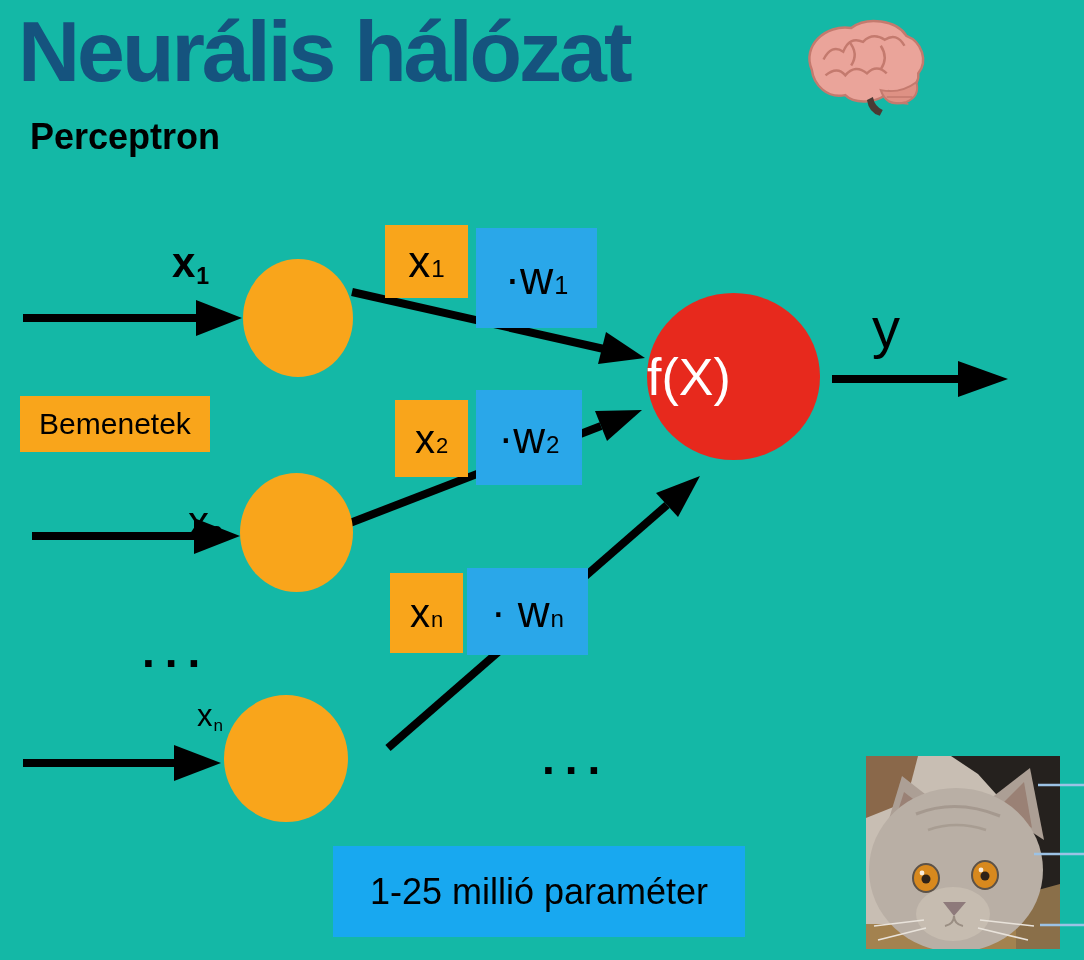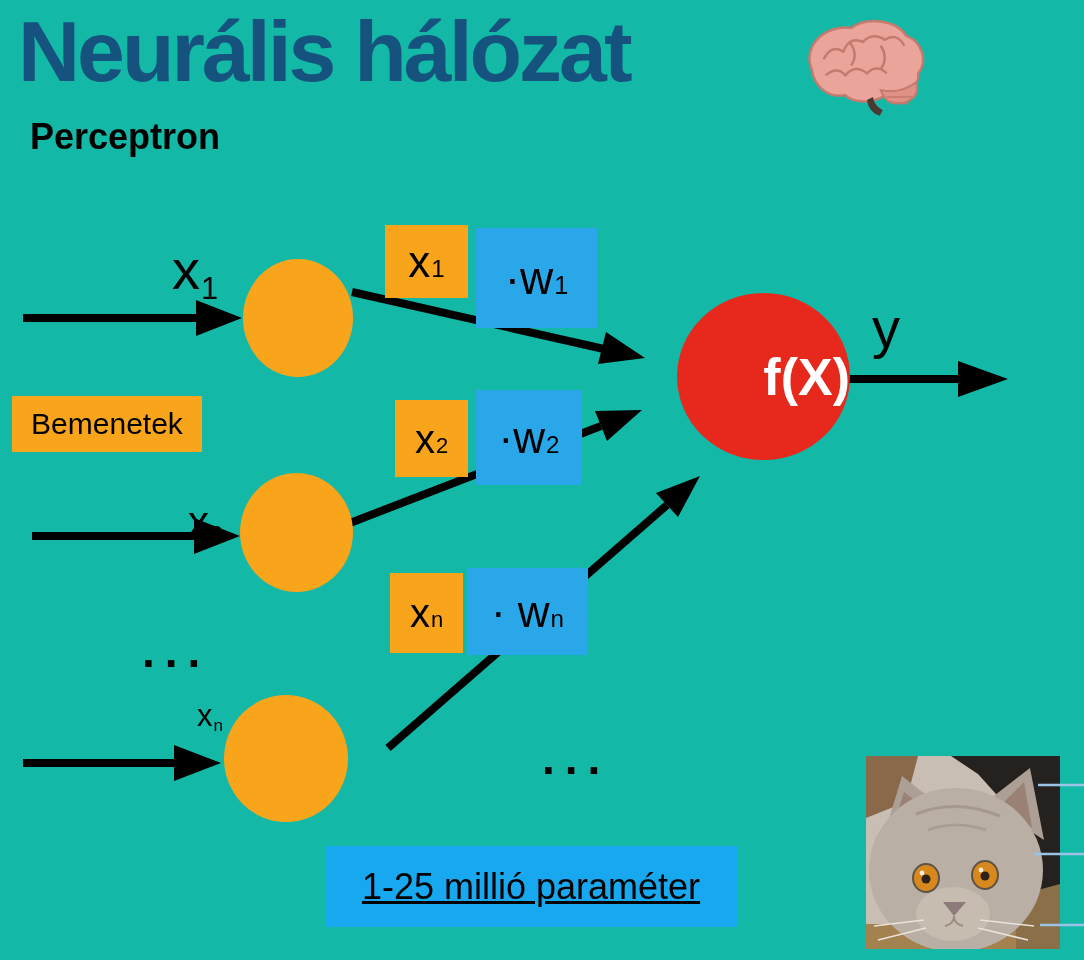--- a/index.html
+++ b/index.html
@@ -14,23 +14,23 @@
   .subtitle{
     position:absolute;left:30px;top:116px;margin:0;
     font-size:36px;font-weight:bold;color:#000;
   }
   svg.layer{position:absolute;left:0;top:0;width:1084px;height:960px;pointer-events:none;}
   .arrow-line{stroke:#000;stroke-width:8;fill:none;}
   .arrow-head{fill:#000;stroke:none;}
   .callout-line{stroke:#9CC2E5;stroke-width:2.5;fill:none;}
   .neuron{position:absolute;background:#F9A51B;border-radius:50%;}
   .activation{
-    position:absolute;left:677px;top:293px;width:173px;height:167px;border-radius:50%;
-    background:#E7291D;display:flex;align-items:center;justify-content:flex-end;
-    color:#fff;font-weight:bold;font-size:52px;
+    position:absolute;left:647px;top:293px;width:173px;height:167px;border-radius:50%;
+    background:#E7291D;display:flex;align-items:center;justify-content:flex-start;
+    color:#fff;font-weight:normal;font-size:52px;
   }
   .lbl{position:absolute;white-space:nowrap;line-height:1;}
   .sub{font-size:55%;position:relative;top:0.32em;margin-left:1px;}
   .tagbox{
     position:absolute;display:flex;align-items:center;justify-content:center;
     line-height:1;white-space:nowrap;
   }
   .orange{background:#F9A51B;}
   .blue{background:#2AA7E9;}
   .parambox{background:#18A8F0;font-size:36px;}
@@ -96,31 +96,31 @@
   </svg>
 
   <div class="neuron" style="left:243px;top:259px;width:110px;height:118px;"></div>
   <div class="neuron" style="left:240px;top:473px;width:113px;height:119px;"></div>
   <div class="neuron" style="left:224px;top:695px;width:124px;height:127px;"></div>
 
   <div class="activation">
     <span>f(X)</span>
   </div>
 
-  <div class="lbl" style="left:172px;top:242px;font-size:56px;">
+  <div class="lbl" style="left:172px;top:242px;font-size:42px;font-weight:bold;">
     <span>x</span><span class="sub">1</span>
   </div>
   <div class="lbl" style="left:188px;top:462px;font-size:42px;margin-top:39px;">
     <span>x</span><span class="sub">2</span>
   </div>
   <div class="lbl" style="left:158px;top:700px;font-size:31px;margin-left:39px;">
     <span>x</span><span class="sub">n</span>
   </div>
 
-  <div class="tagbox orange" style="left:12px;top:396px;width:190px;height:56px;font-size:30px;">
+  <div class="tagbox orange" style="left:20px;top:396px;width:190px;height:56px;font-size:30px;">
     <span>Bemenetek</span>
   </div>
 
   <div class="tagbox orange" style="left:385px;top:225px;width:83px;height:73px;font-size:44px;">
     <span>x</span>
       <span class="sub">1</span>
   </div>
   <div class="tagbox blue" style="left:476px;top:228px;width:121px;height:100px;font-size:46px;">
     <span>·w</span>
       <span class="sub">1</span>
@@ -142,21 +142,21 @@
   <div class="tagbox blue" style="left:467px;top:568px;width:121px;height:87px;font-size:44px;">
     <span>· w</span>
       <span class="sub">n</span>
   </div>
 
   <div class="ellipsis" style="left:142px;top:628px;">...</div>
   <div class="ellipsis" style="left:542px;top:735px;">...</div>
 
   <div class="lbl" style="left:872px;top:300px;font-size:56px;">y</div>
 
-  <div class="tagbox parambox" style="left:325px;top:846px;width:412px;height:81px;text-decoration:underline;">
+  <div class="tagbox parambox" style="left:333px;top:846px;width:412px;height:91px;">
     <span>1-25 millió paraméter</span>
   </div>
 
   <svg class="catimg" viewBox="0 0 194 193" aria-hidden="true">
     <rect width="194" height="193" fill="#C8BEB3"></rect>
     <polygon points="0,0 52,0 40,46 0,62" fill="#8A684A"></polygon>
     <polygon points="85,0 194,0 194,162 158,172 148,58 112,18" fill="#25211E"></polygon>
     <rect x="0" y="168" width="194" height="25" fill="#A3824F"></rect>
     <polygon points="150,140 194,128 194,193 150,193" fill="#8A6F49"></polygon>
 

